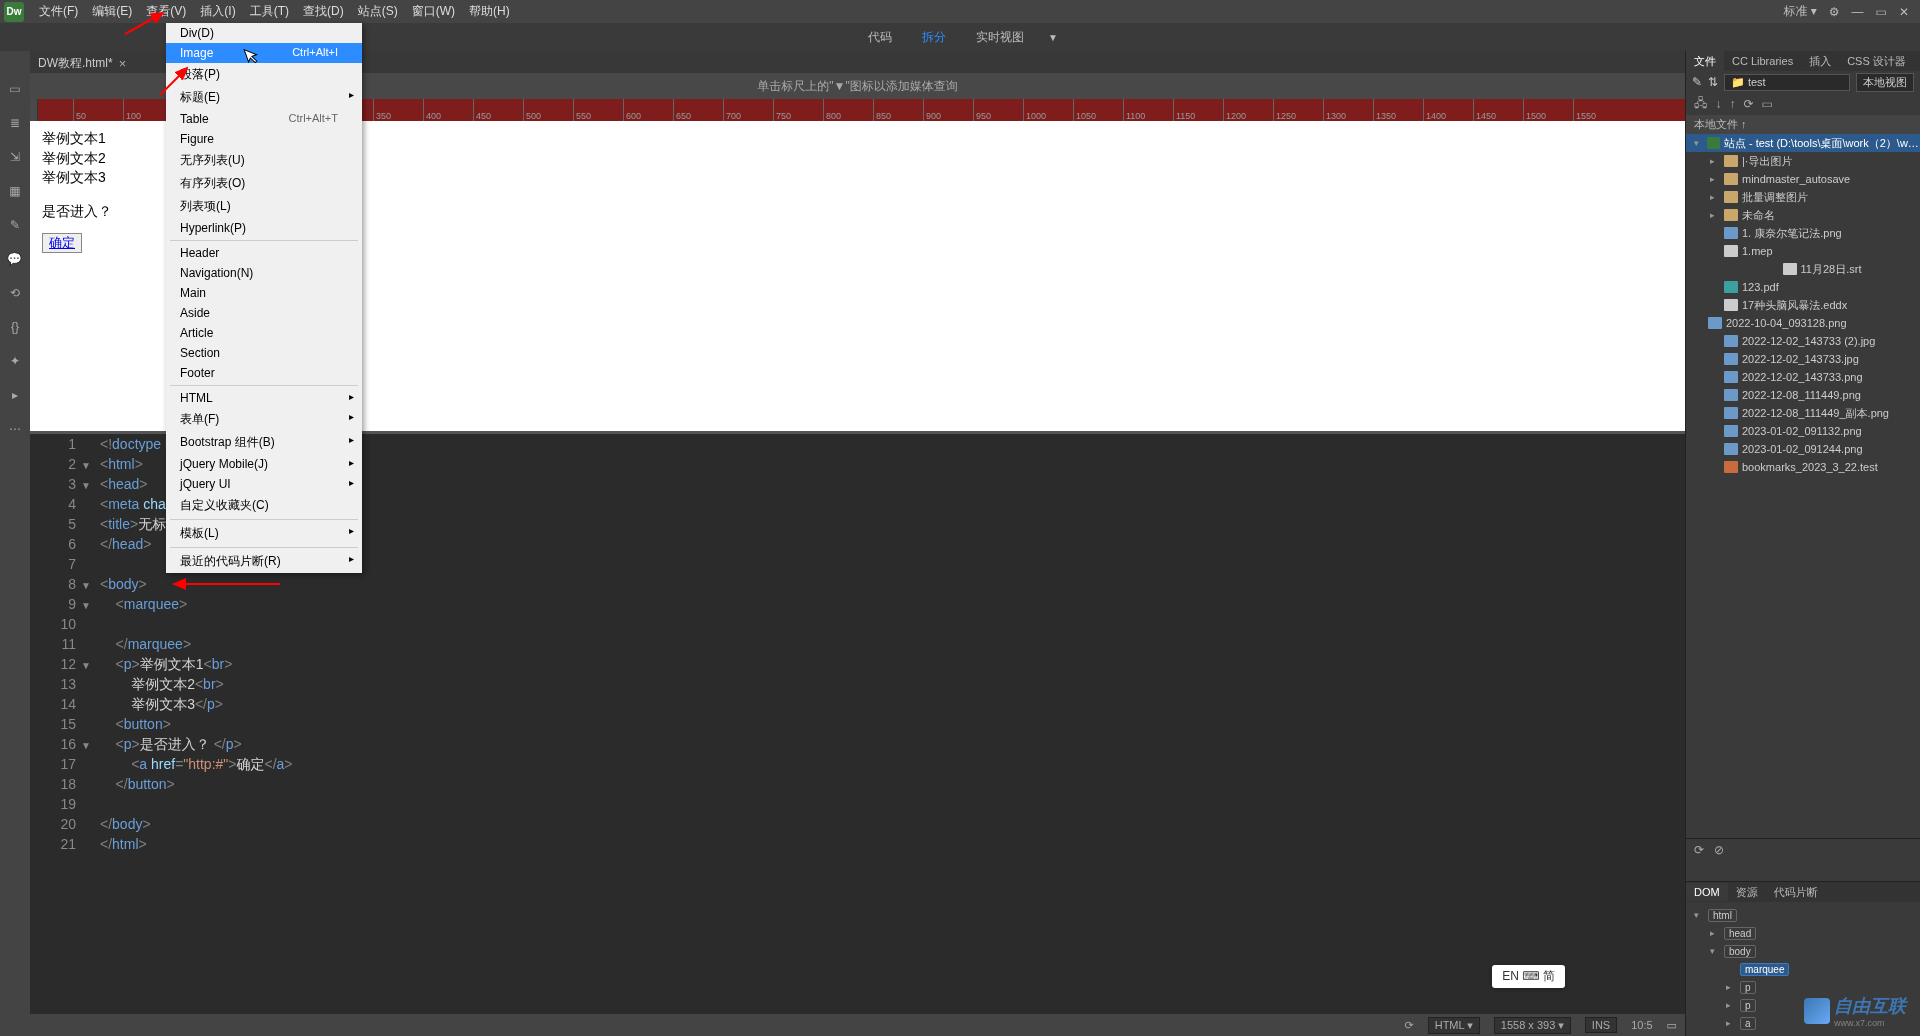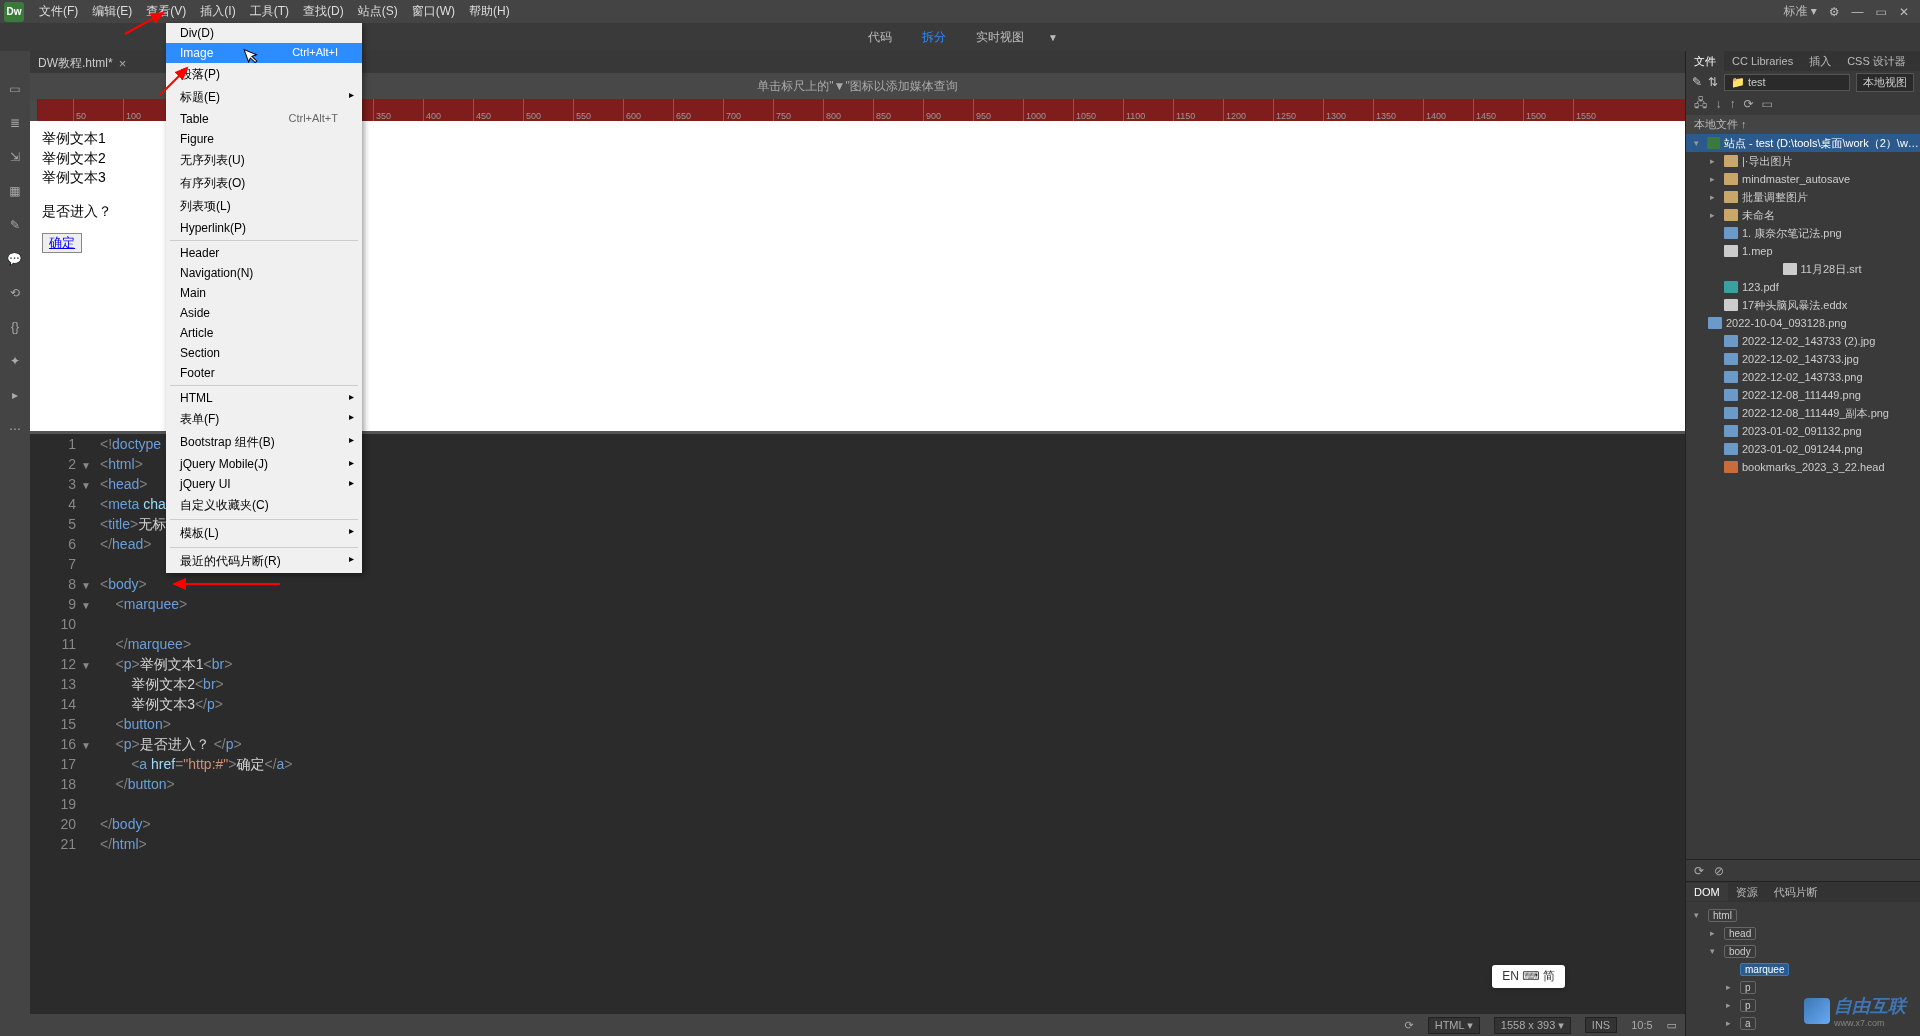--- a/index.html
+++ b/index.html
@@ -85,21 +85,21 @@
 .fi-folder { background: #c9a76b; border-radius: 1px; }
 .fi-folder-open { background: #3a7a3a; border-radius: 1px; }
 .fi-file { background: #ccc; border-radius: 1px; }
 .fi-html { background: #c96b3a; border-radius: 1px; }
 .fi-img { background: #6b9ac9; border-radius: 1px; }
 .fi-pdf { background: #3aa0a0; border-radius: 1px; }
 
 .files-footer { height: 22px; background: #3a3a3a; display: flex; align-items: center; gap: 10px; padding: 0 8px; color: #aaa; border-top: 1px solid #222; }
 
 
-.dom-panel { border-top: 1px solid #222; }
+.dom-panel { border-top: 1px solid #222; margin-top: 21px; }
 .dom-tabs { height: 20px; background: #333; display: flex; align-items: center; }
 .dom-tree { padding: 4px; font-size: 11px; }
 .dom-node { display: flex; align-items: center; height: 18px; gap: 4px; }
 .dom-tag { background: #3a3a3a; border: 1px solid #666; padding: 0 4px; border-radius: 2px; font-size: 10px; }
 .dom-node.sel .dom-tag { background: #2d5a8c; border-color: #3d7abc; color: #fff; }
 
 
 .dropdown { position: absolute; top: 23px; left: 166px; width: 196px; background: #f0f0f0; box-shadow: 2px 2px 6px rgba(0,0,0,.4); z-index: 100; color: #000; font-size: 12px; }
 .dd-item { padding: 3px 24px 3px 14px; display: flex; justify-content: space-between; cursor: pointer; }
 .dd-item.highlight { background: #2d8cff; color: #fff; }
@@ -389,21 +389,21 @@
             <span>2023-01-02_091132.png</span>
           </div>
           <div class="file-row" style="padding-left: 24px;">
             <span class="tree-arrow"></span>
             <span class="file-icon fi-img"></span>
             <span>2023-01-02_091244.png</span>
           </div>
           <div class="file-row" style="padding-left: 24px;">
             <span class="tree-arrow"></span>
             <span class="file-icon fi-html"></span>
-            <span>bookmarks_2023_3_22.head</span>
+            <span>bookmarks_2023_3_22.test</span>
           </div>
         </div>
     </div>
     <div class="files-footer">
       <span>⟳</span>
       <span>⊘</span>
     </div>
 
     <div class="dom-panel">
       <div class="dom-tabs" id="dom-tabs">

